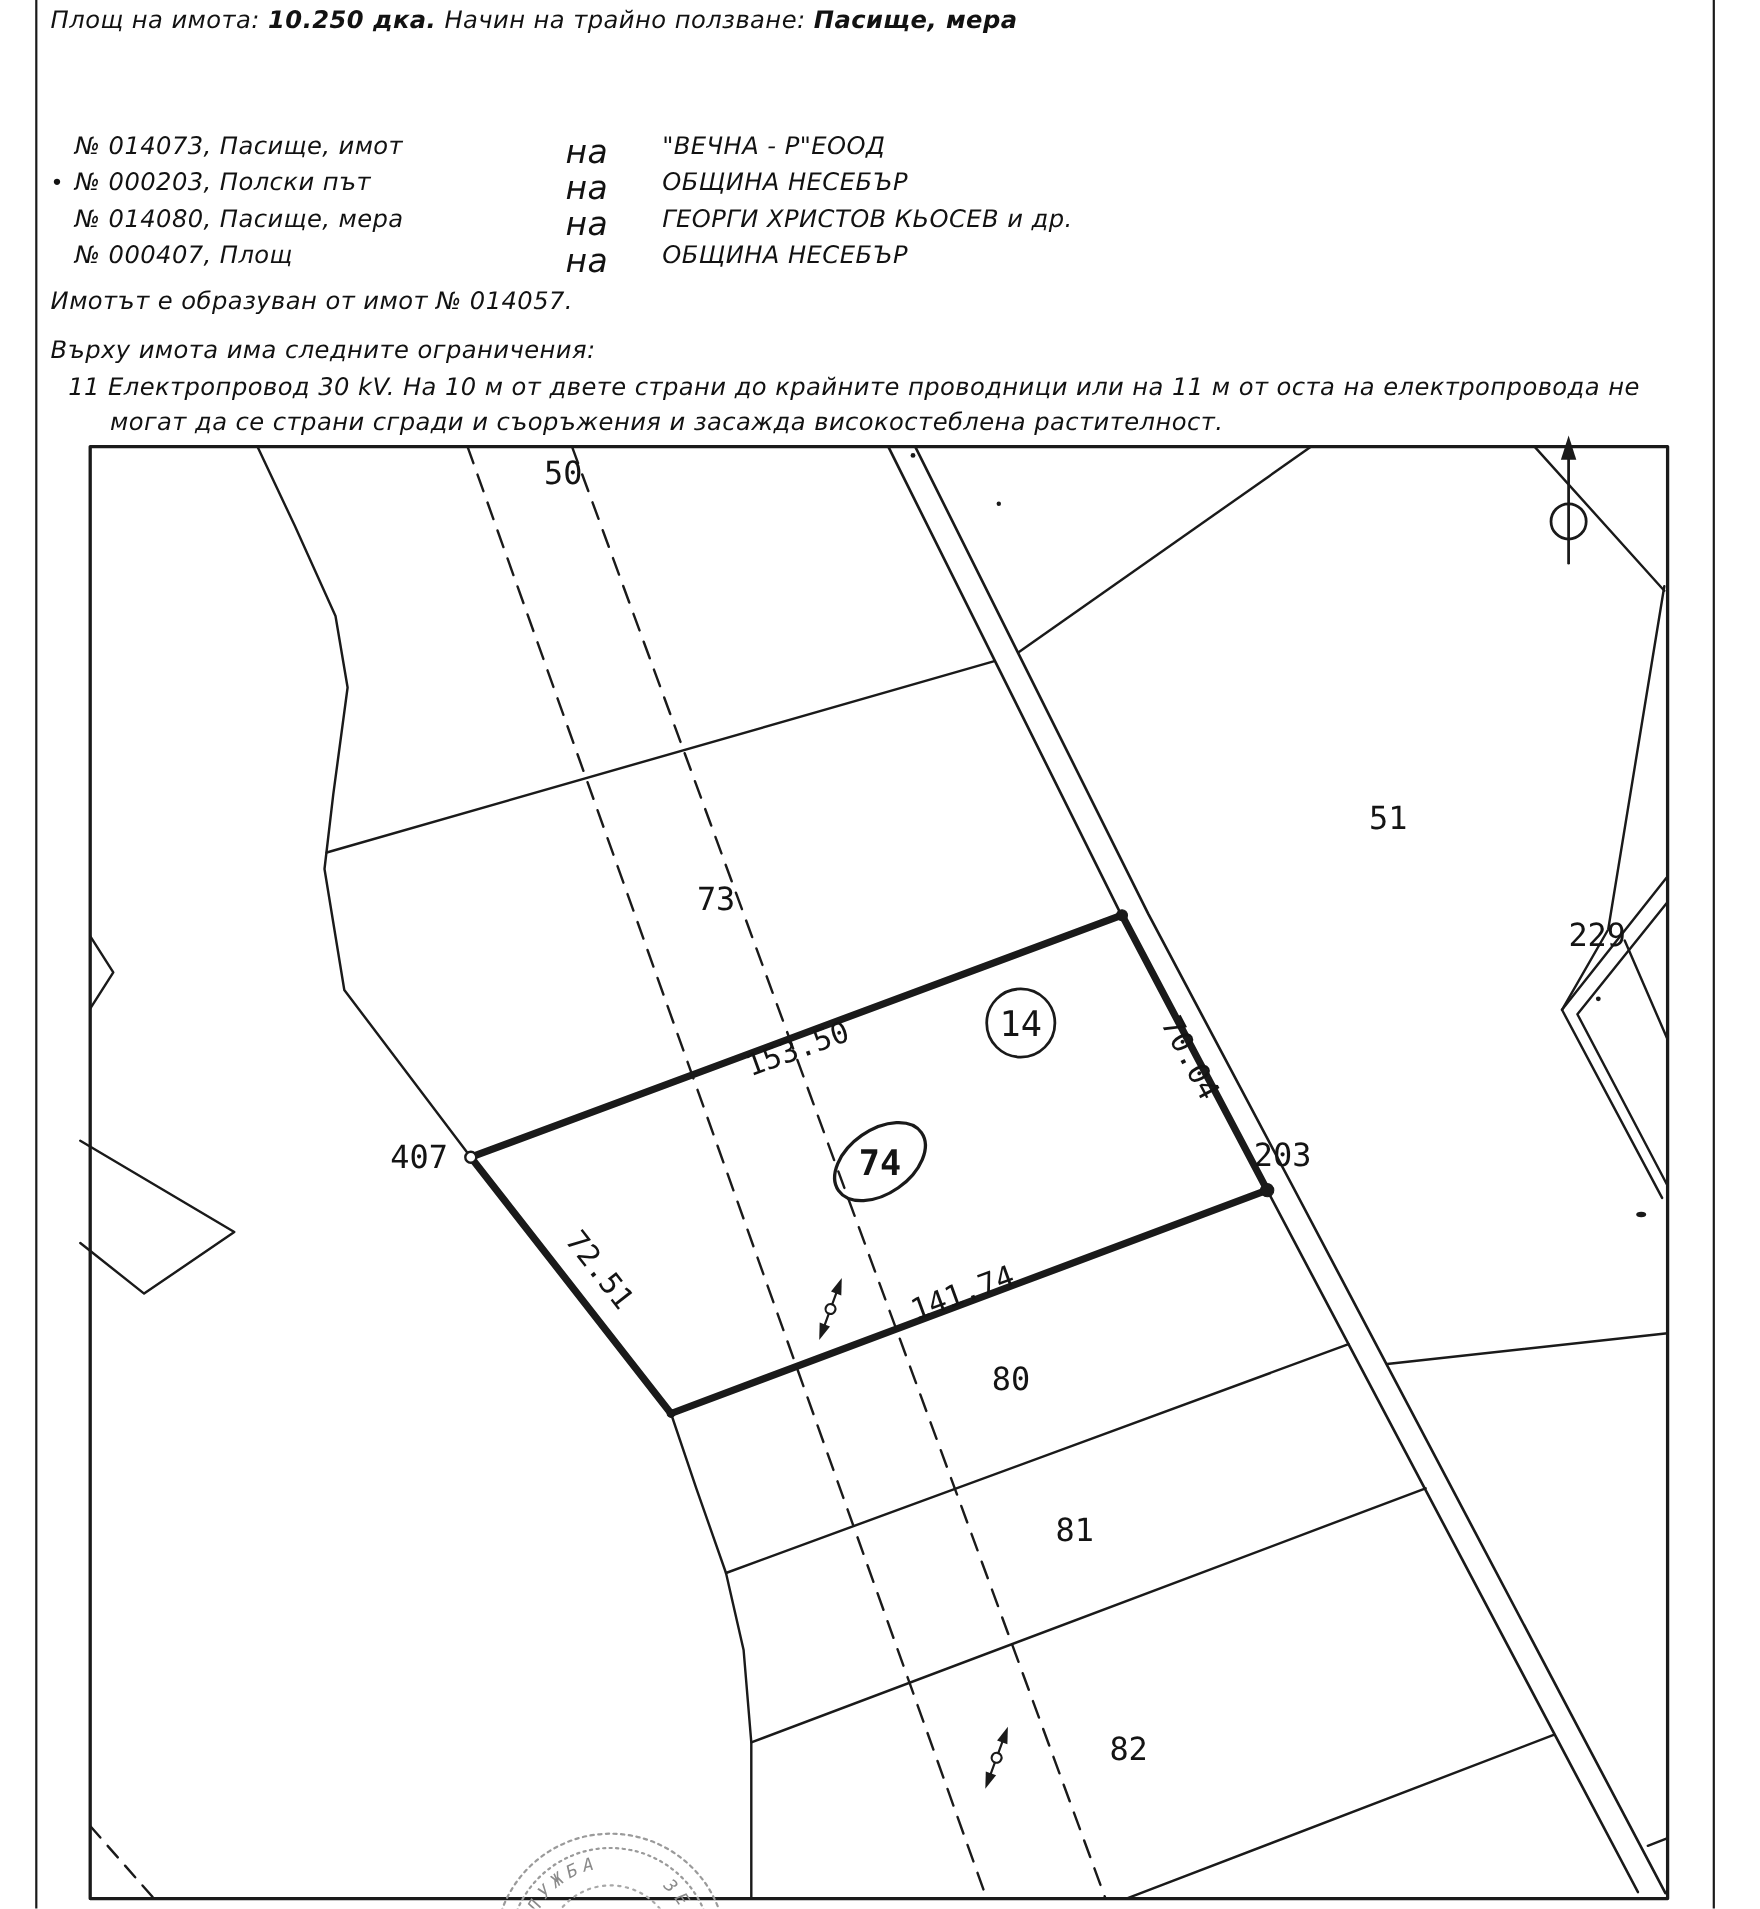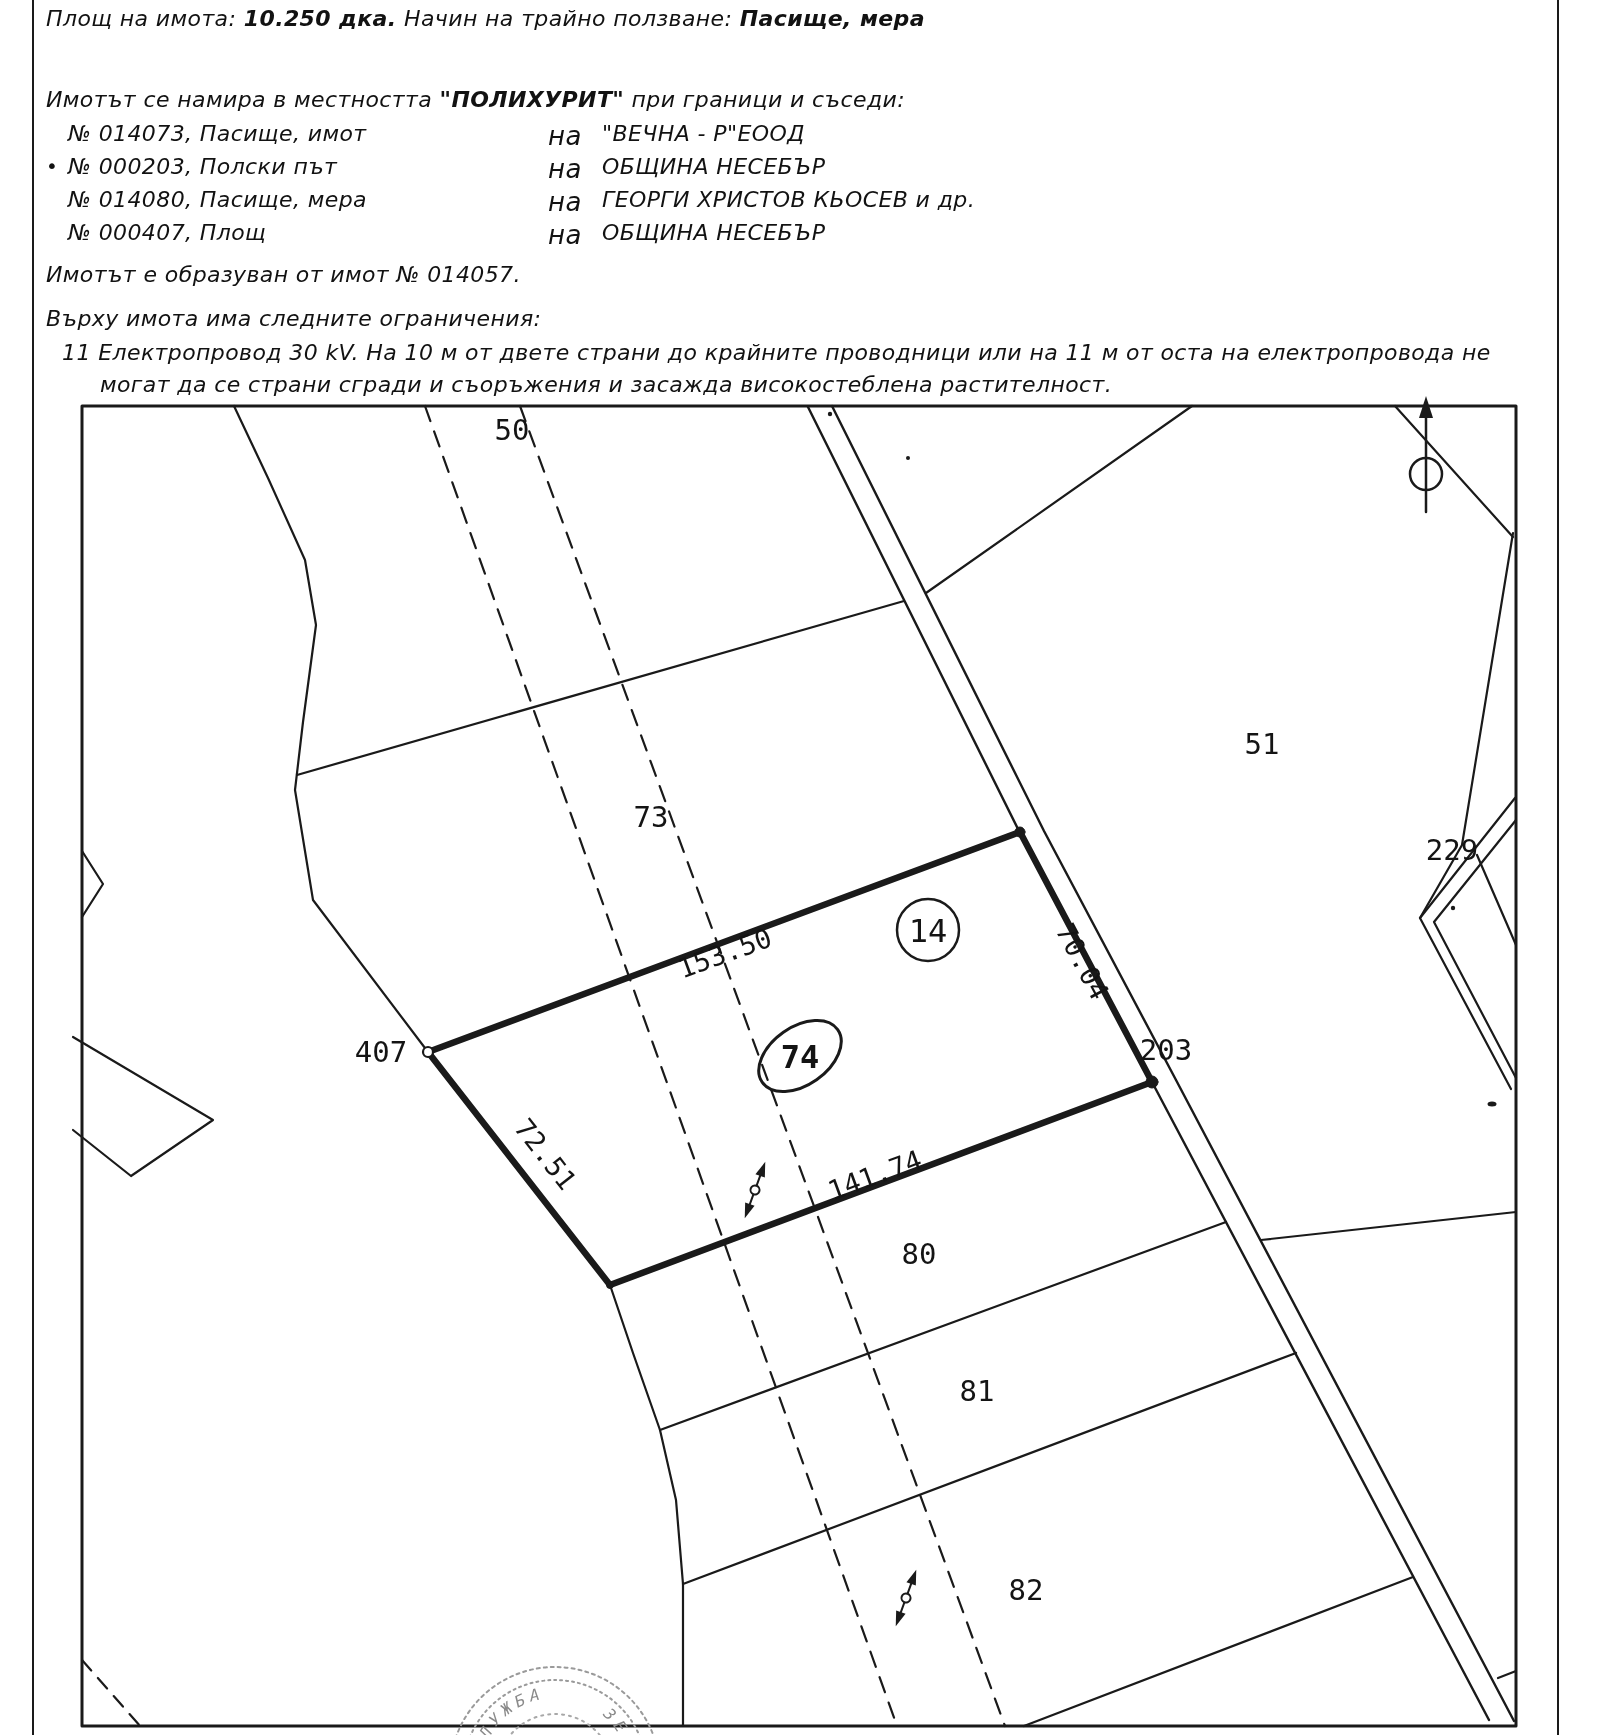--- a/index.html
+++ b/index.html
@@ -3,45 +3,40 @@
 <meta charset="utf-8">
 <style>
   html,body{margin:0;padding:0;background:#ffffff;}
   body{width:1600px;height:1735px;position:relative;overflow:hidden;
        font-family:"DejaVu Sans",sans-serif;color:#121212;}
   .page{position:absolute;inset:0;background:#fff;}
   .textblock{position:absolute;left:0;top:0;width:1420px;height:404px;font-style:italic;}
   .tline{position:absolute;white-space:nowrap;font-size:22px;letter-spacing:.4px;}
   .tline b{font-weight:700;}
   .col1{position:absolute;left:68px;white-space:nowrap;font-size:22px;}
-  .col2{position:absolute;left:548px;white-space:nowrap;font-size:26px;}
+  .col2{position:absolute;left:514px;white-space:nowrap;font-size:30px;}
   .col3{position:absolute;left:602px;white-space:nowrap;font-size:22px;}
   .bullet{position:absolute;left:46px;font-size:20px;font-style:normal;}
   svg{position:absolute;left:0;top:0;}
   svg text{font-family:"DejaVu Sans Mono",monospace;fill:#141414;}
   .maplbl{font-size:29px;}
   .lenlbl{font-size:27px;}
   .stamptxt{font-size:16px;fill:#8a8a8a;letter-spacing:5px;font-style:italic;}
 </style>
 </head>
 <body>
 
 <div class="page">
 
   <div class="textblock">
     <div class="tline" style="left:46px;top:6px">
       <span>Площ на имота:</span>
       <b>10.250 дка.</b>
       <span>Начин на трайно ползване:</span>
       <b>Пасище, мера</b>
-    </div>
-    <div class="tline" style="left:46px;top:87px">
-      <span>Имотът се намира в местността</span>
-      <b>"ПОЛИХУРИТ"</b>
-      <span>при граници и съседи:</span>
     </div>
 
     <div class="tline" style="top:121px;left:0;width:1600px">
       <span class="col1">№ 014073, Пасище, имот</span>
       <span class="col2">на</span>
       <span class="col3">"ВЕЧНА - Р"ЕООД</span>
     </div>
     <div class="tline" style="top:154px;left:0;width:1600px">
       <span class="bullet">•</span>
       <span class="col1">№ 000203, Полски път</span>

